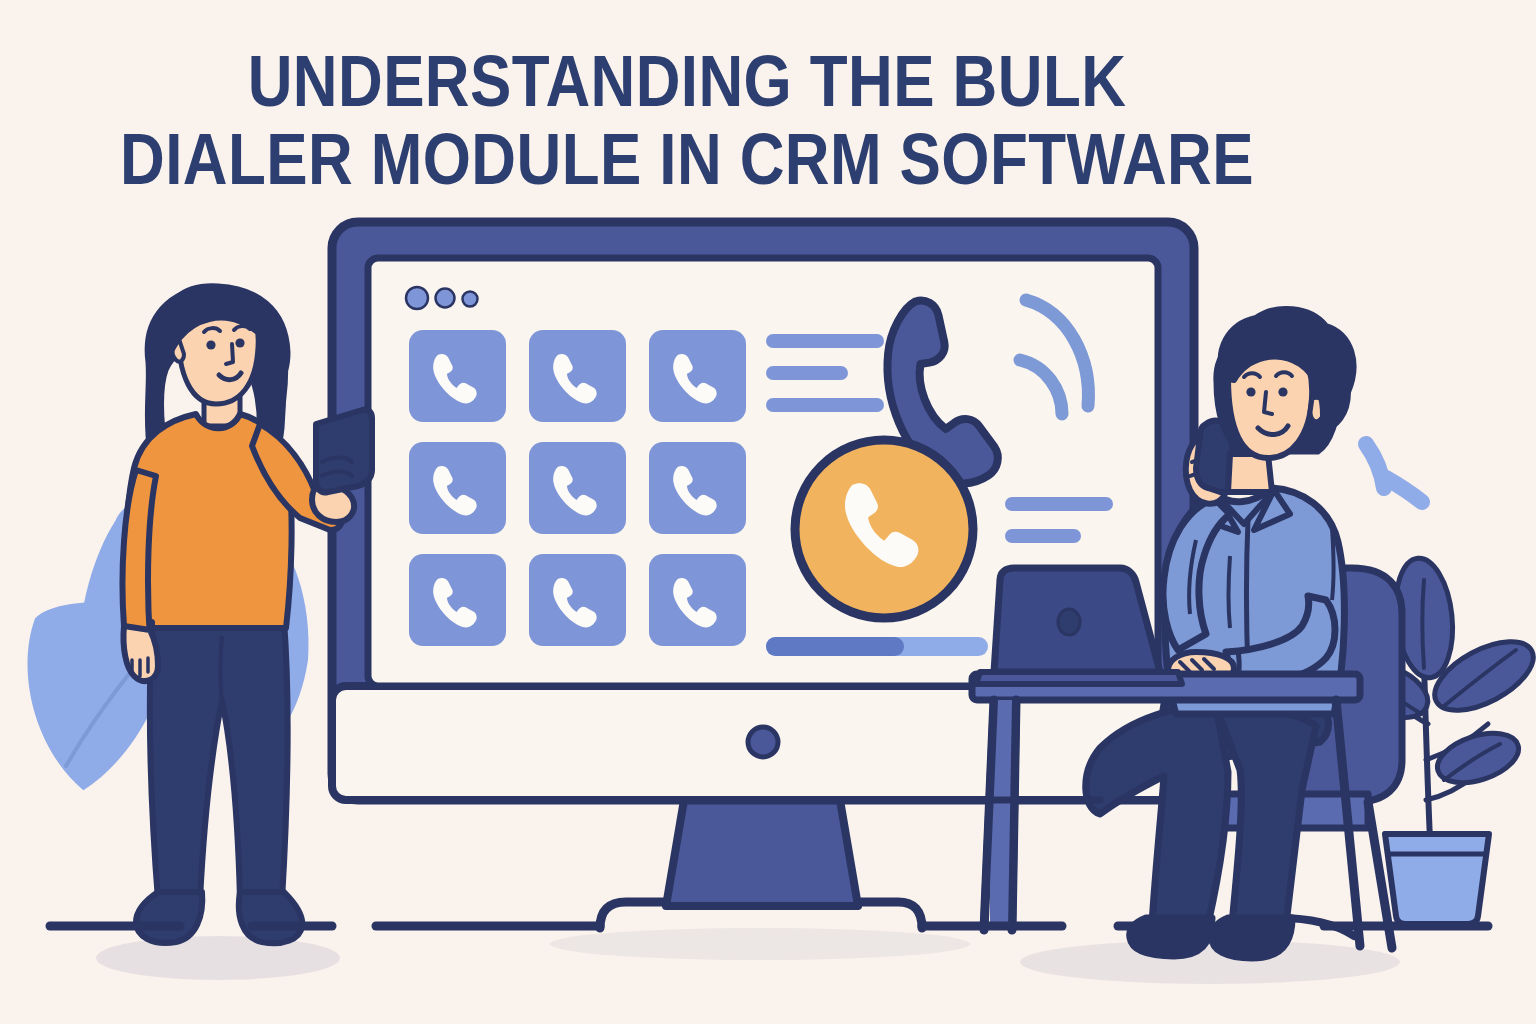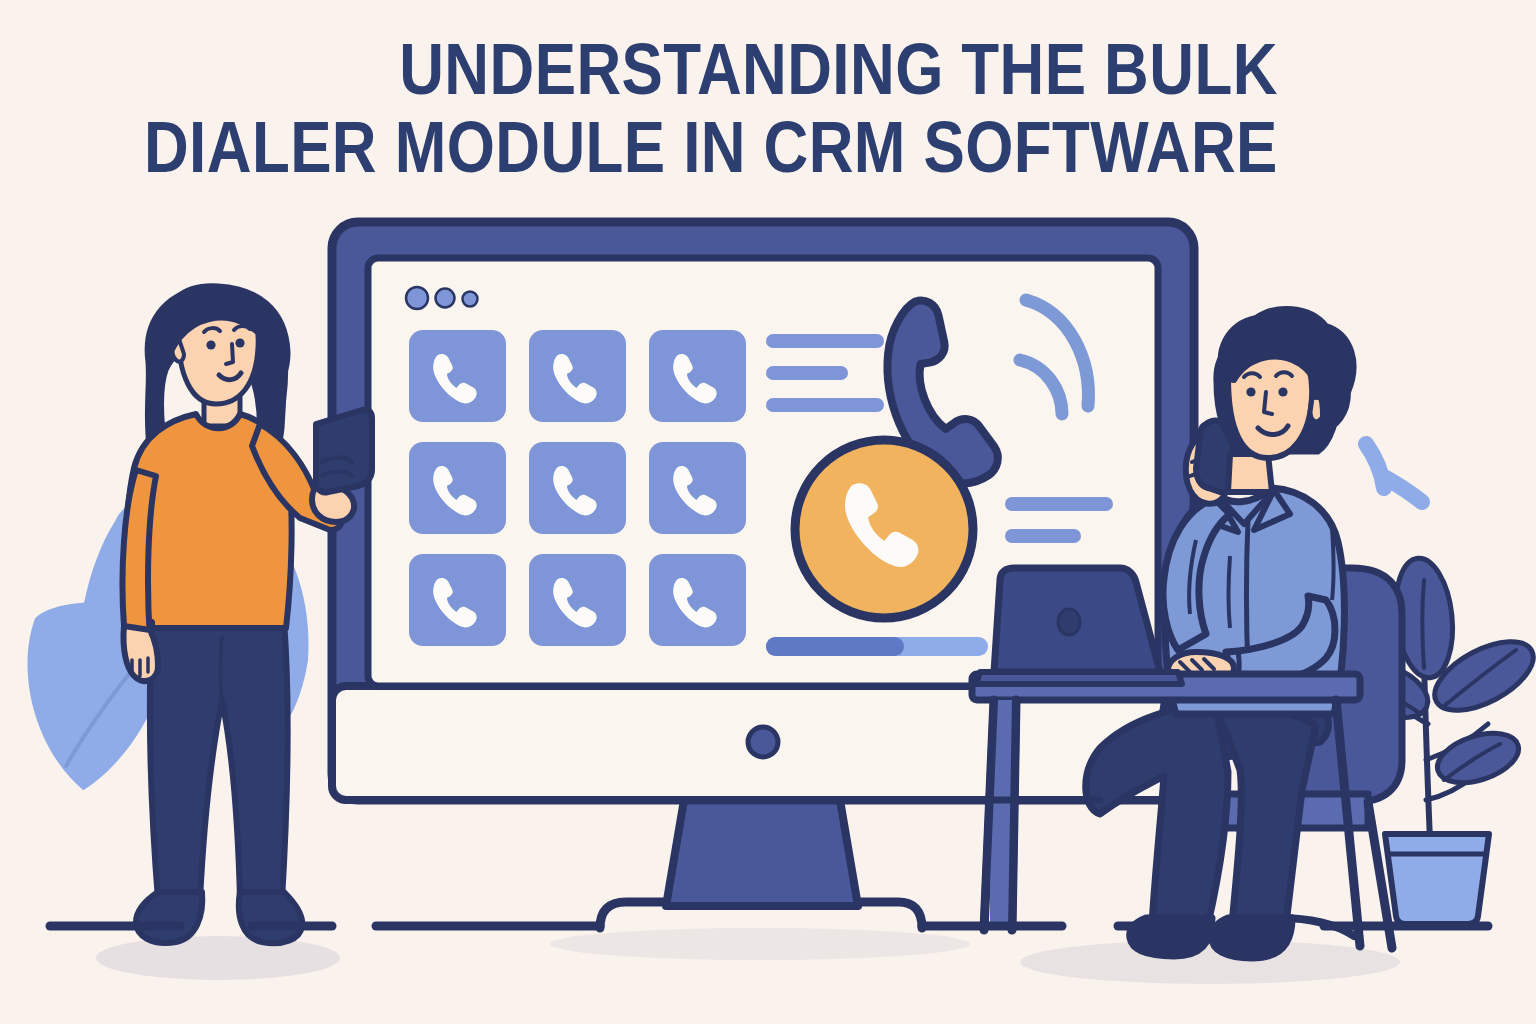--- a/index.html
+++ b/index.html
@@ -6,22 +6,22 @@
   html,body { width:1536px; height:1024px; overflow:hidden; }
   body {
     background:#faf2ec;
     font-family:"Liberation Sans", sans-serif;
     position:relative;
   }
   #stage { position:absolute; inset:0; }
   #stage svg { display:block; width:1536px; height:1024px; }
 
   .title-wrap{
-    position:absolute; left:0; top:30px; width:1374px;
-    text-align:right; pointer-events:none;
+    position:absolute; left:0; top:42px; width:1374px;
+    text-align:center; pointer-events:none;
   }
   .title-line{
     display:block;
     font-family:"Liberation Sans", sans-serif;
     font-weight:bold;
     font-size:72px;
     line-height:78px;
     letter-spacing:0.5px;
     color:#2c3f70;
     transform:scaleX(0.86);

